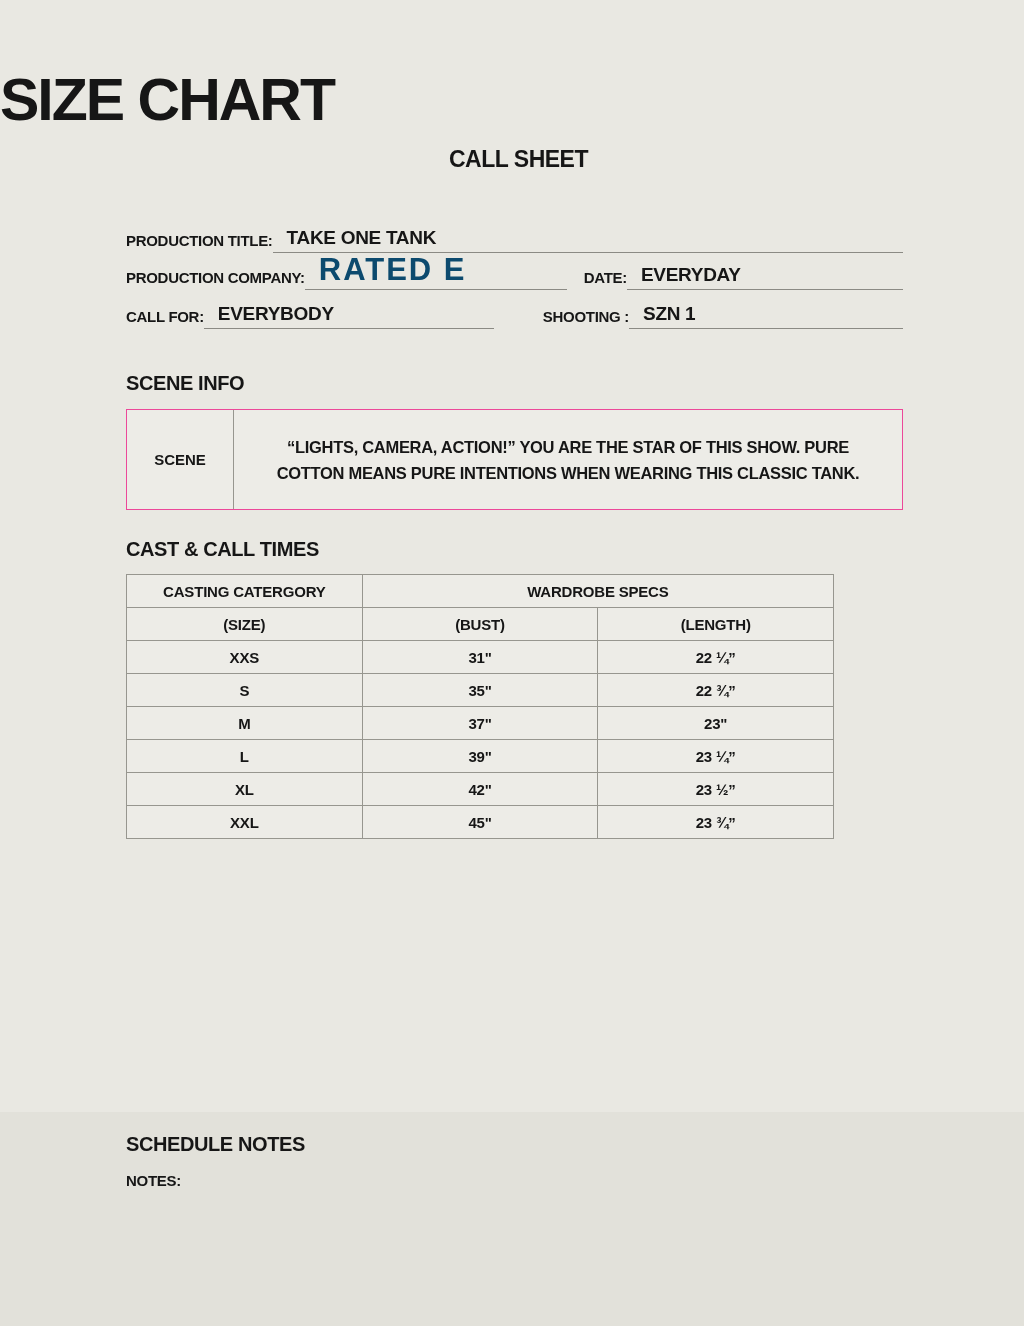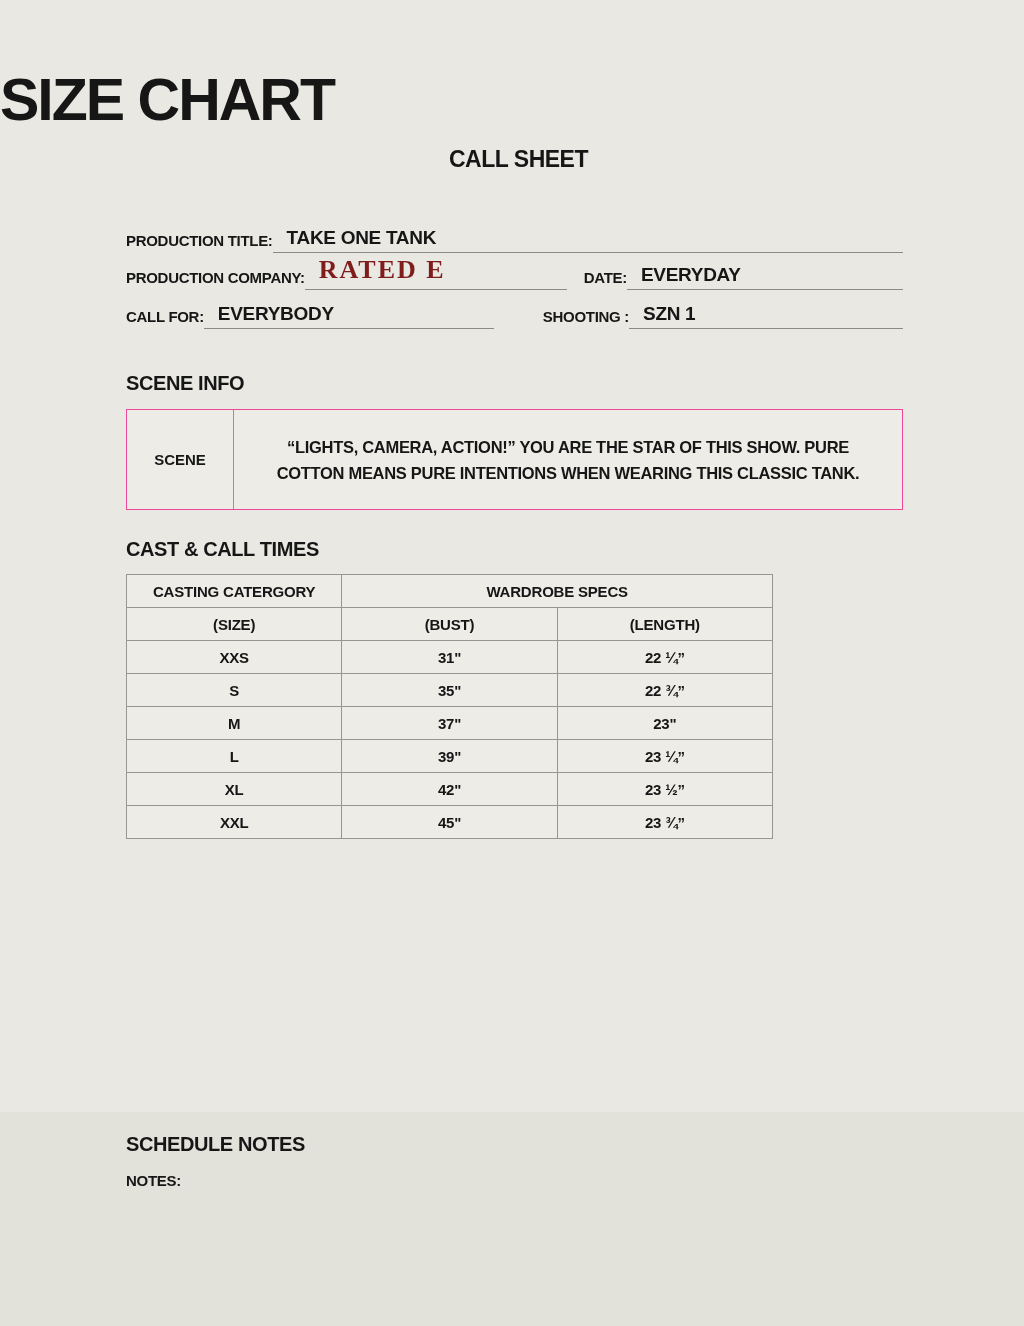--- a/index.html
+++ b/index.html
@@ -59,25 +59,25 @@
     font-size: 19px;
     font-weight: bold;
     letter-spacing: -0.3px;
     line-height: 24px;
     display: inline-block;
   }
   .field.grow { flex: 1 1 auto; }
 
   .row-2 .field-company { width: 262px; }
   .row-2 .value-red {
-    font-family: Liberation Serif, serif;
-    font-size: 26px;
+    font-family: Liberation Sans, sans-serif;
+    font-size: 31px;
     line-height: 34px;
     font-weight: bold;
-    color: #7f1d1d;
+    color: #0c4a6e;
     letter-spacing: 2px;
   }
   .row-2 .label-date { margin-left: 17px; }
   .row-3 { margin-top: 12px; }
   .row-3 .field-callfor { width: 290px; }
   .row-3 .label-shooting { margin-left: 49px; }
 
   .section-heading {
     font-size: 20px;
     font-weight: bold;
@@ -107,21 +107,21 @@
     align-items: center;
     justify-content: center;
     text-align: center;
     padding: 8px 42px;
     font-size: 16.5px;
     font-weight: bold;
     line-height: 26px;
     letter-spacing: -0.3px;
   }
 
-  .cast-section { position: absolute; left: 126px; width: 647px; top: 538px; }
+  .cast-section { position: absolute; left: 126px; width: 708px; top: 538px; }
   table.size-table {
     margin-top: 13px;
     width: 100%;
     border-collapse: collapse;
     table-layout: fixed;
   }
   table.size-table th, table.size-table td {
     border: 1px solid #97968f;
     background: #edece7;
     height: 33px;

